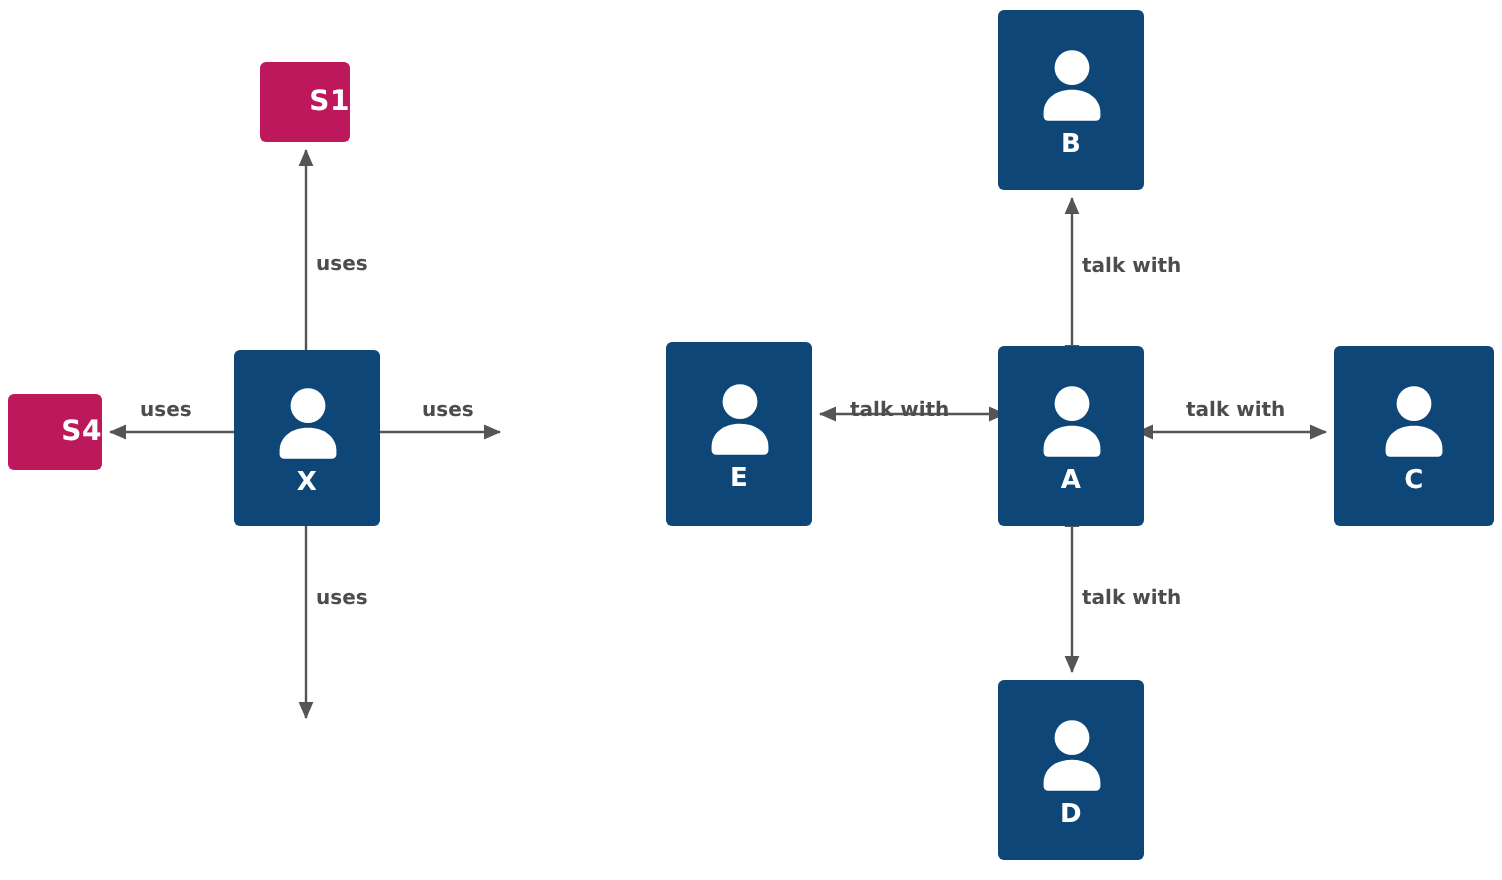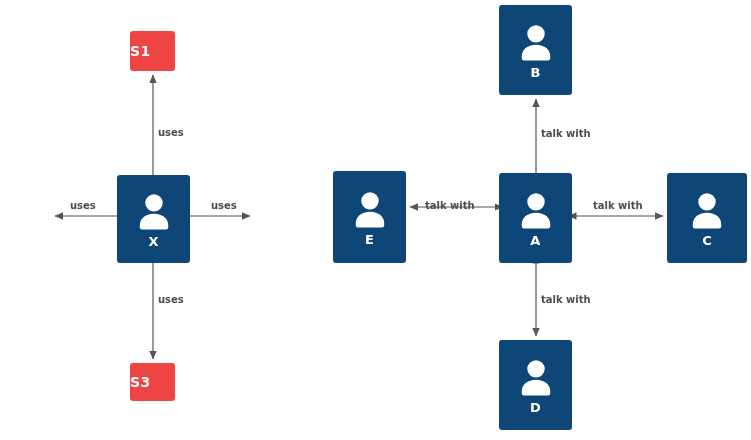--- a/index.html
+++ b/index.html
@@ -48,26 +48,26 @@
     font-size: 13px;
     font-weight: bold;
     line-height: 14px;
     letter-spacing: 0.2px;
     text-align: center;
   }
 
   
   .service-node {
     position: absolute;
-    background: #ef4444;
+    background: #be185d;
     border-radius: 3px;
     box-sizing: border-box;
     display: flex;
     align-items: center;
-    justify-content: flex-start;
+    justify-content: flex-end;
   }
   .service-label {
     color: #ffffff;
     font-size: 14px;
     font-weight: bold;
     letter-spacing: 0.3px;
     text-align: center;
   }
 
   
@@ -168,18 +168,18 @@
       <path d="M24 26 C14.5 26 8.5 31.5 8.5 38.5 L8.5 40.5 A2.5 2.5 0 0 0 11 43 L37 43 A2.5 2.5 0 0 0 39.5 40.5 L39.5 38.5 C39.5 31.5 33.5 26 24 26 Z" fill="#ffffff"></path>
     </svg>
     <div class="actor-label">D</div>
   </div>
 
   <div class="service-node" style="left:130px; top:31px; width:45px; height:40px;">
     <div class="service-label">S1</div>
   </div>
 
 
-  <div class="service-node" style="left:130px; top:363px; width:45px; height:38px;">
-    <div class="service-label">S3</div>
+
+  <div class="service-node" style="left:4px; top:197px; width:47px; height:38px;">
+    <div class="service-label">S4</div>
   </div>
-
 
 </div>
 
 </body></html>

